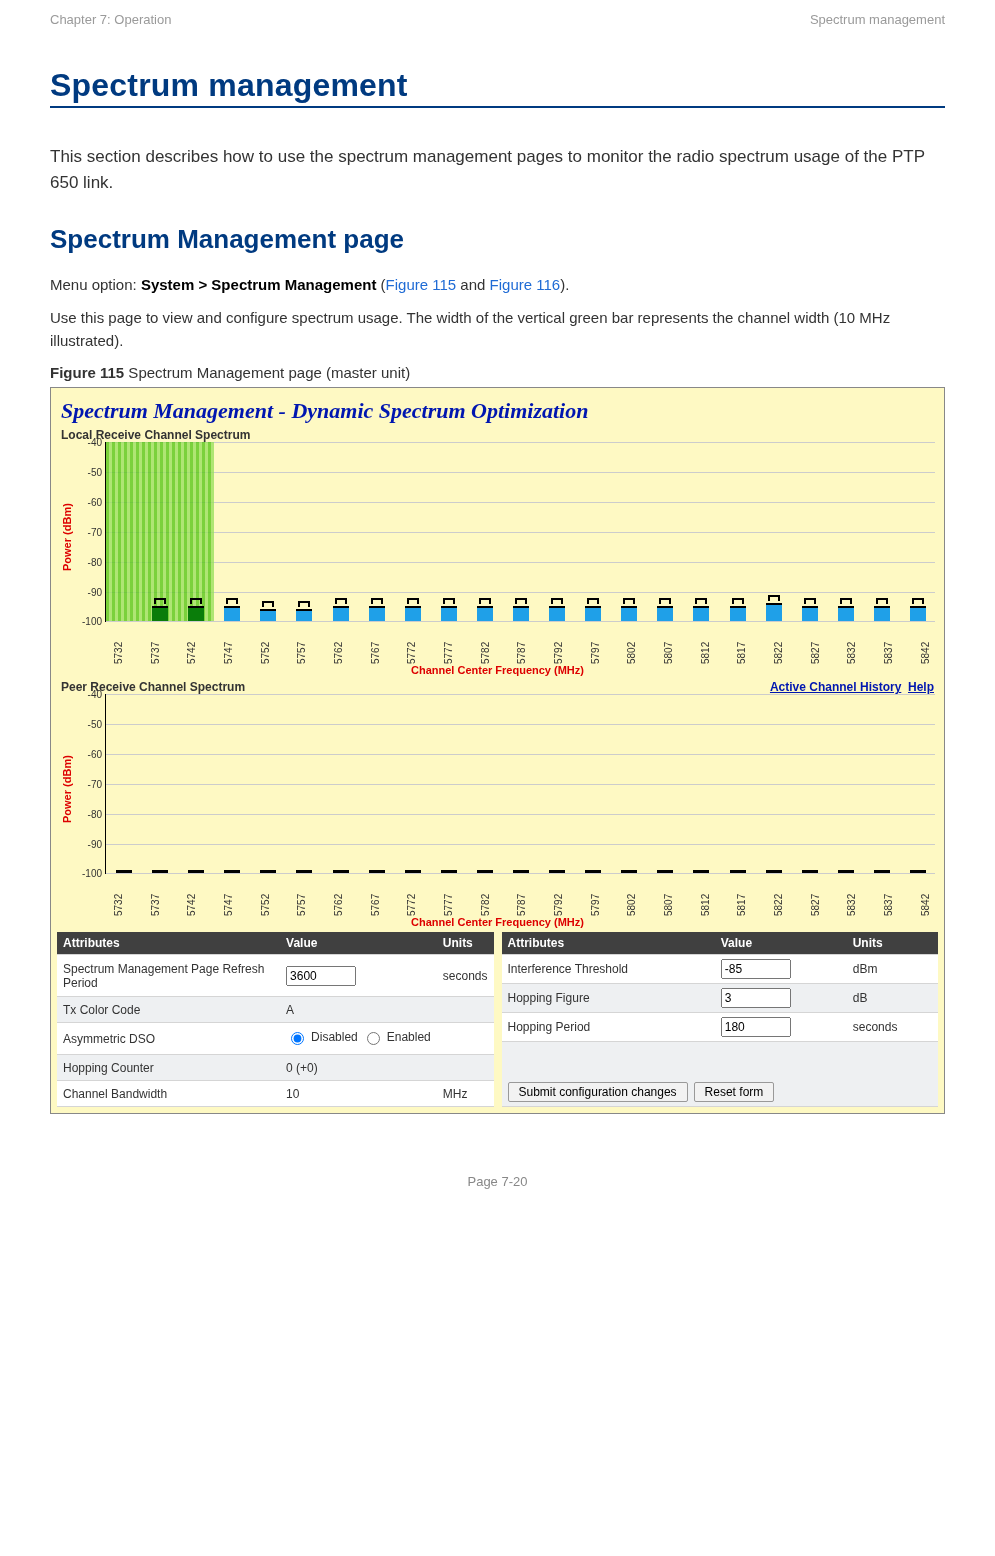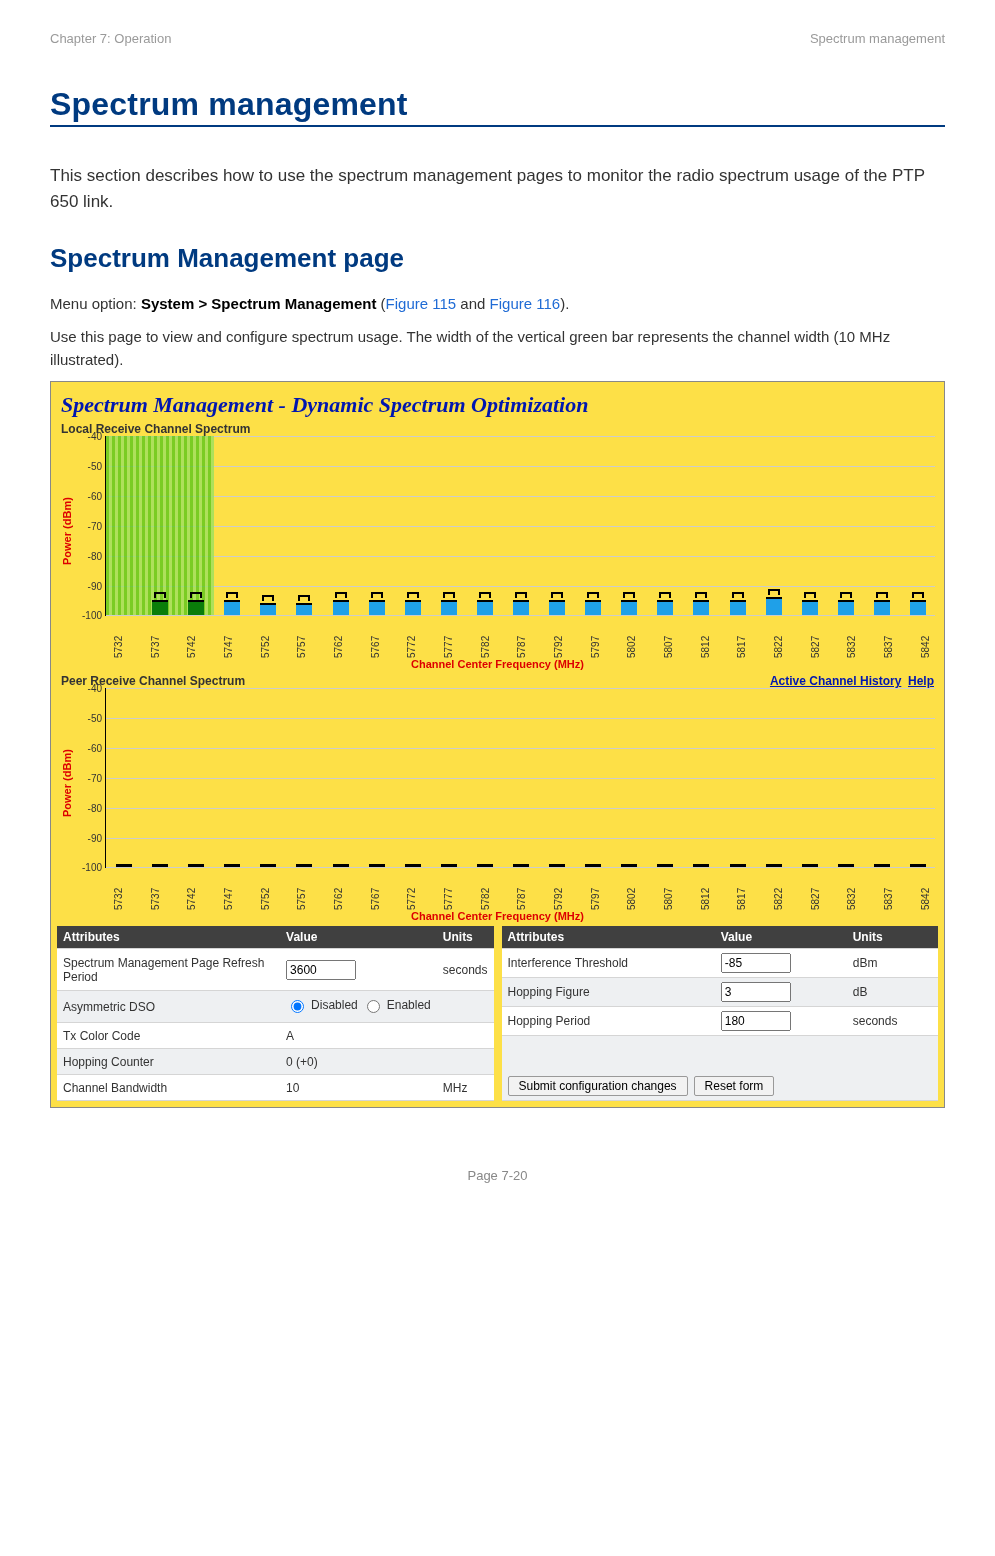--- a/index.html
+++ b/index.html
@@ -5,21 +5,21 @@
   * { box-sizing: border-box; }
   body {
     font-family: "Segoe UI", Arial, sans-serif;
     margin: 0;
     padding: 0;
     background: #fff;
     color: #333;
     width: 995px;
   }
   .page {
-    padding: 31px 50px 40px 50px;
+    padding: 12px 50px 40px 50px;
   }
   .page-header {
     display: flex;
     justify-content: space-between;
     font-size: 13px;
     color: #9a9a9a;
     margin-bottom: 40px;
   }
   h1.section-title {
     font-size: 32px;
@@ -51,21 +51,21 @@
   .menu-bold { font-weight: 700; color:#000; }
   .fig-link { color: #1f6bd5; }
   .fig-caption {
     font-size: 15px;
     margin: 12px 0 6px 0;
   }
   .fig-caption b { font-weight: 700; }
   .screenshot-box {
     border: 1px solid #888;
     padding: 8px 6px 6px 6px;
-    background: #fde047;
+    background: #fef9c3;
   }
   .ss-title {
     font-family: "Times New Roman", serif;
     font-style: italic;
     font-weight: bold;
     color: #0016b0;
     font-size: 22px;
     margin: 2px 0 4px 4px;
   }
   .status-line {
@@ -253,20 +253,23 @@
   <p class="intro">This section describes how to use the spectrum management pages to monitor the radio spectrum usage of the PTP 650 link.</p>
 
   <h2 class="sub-title">Spectrum Management page</h2>
 
   <p class="body-text">
     <span>Menu option: </span><span class="menu-bold">System &gt; Spectrum Management</span><span> (</span><span class="fig-link">Figure 115</span><span> and </span><span class="fig-link">Figure 116</span><span>).</span>
   </p>
 
   <p class="body-text">Use this page to view and configure spectrum usage. The width of the vertical green bar represents the channel width (10 MHz illustrated).</p>
 
+  <p class="fig-caption">
+    <b>Figure 115</b><span>  Spectrum Management page (master unit)</span>
+  </p>
 
   <div class="screenshot-box">
     <div class="ss-title">Spectrum Management - Dynamic Spectrum Optimization</div>
 
     <div class="chart-section">
       <div class="chart-title-row">
         <span>Local Receive Channel Spectrum</span>
       </div>
       <div class="chart-wrapper">
         <div class="ylabel">Power (dBm)</div>
@@ -451,35 +454,35 @@
           <th>Units</th>
         </tr>
           </thead>
         <tbody id="attrs-left-body">
             <tr>
               <td>Spectrum Management Page Refresh Period</td>
               <td class="val"><input type="text" value="3600" style=""></td>
               <td>seconds</td>
             </tr>
             <tr>
+              <td>Tx Color Code</td>
+              <td class="val">A</td>
+              <td></td>
+            </tr>
+            <tr>
               <td>Asymmetric DSO</td>
               <td class="val"><span class="radio-group">
                   <input type="radio" checked="" style="">
                   <span>Disabled</span>
                   <input type="radio" style="">
                   <span>Enabled</span>
                 </span></td>
               <td></td>
             </tr>
             <tr>
-              <td>Tx Color Code</td>
-              <td class="val">A</td>
-              <td></td>
-            </tr>
-            <tr>
               <td>Hopping Counter</td>
               <td class="val">0 (+0)</td>
               <td></td>
             </tr>
             <tr>
               <td>Channel Bandwidth</td>
               <td class="val">10</td>
               <td>MHz</td>
             </tr>
           </tbody>

